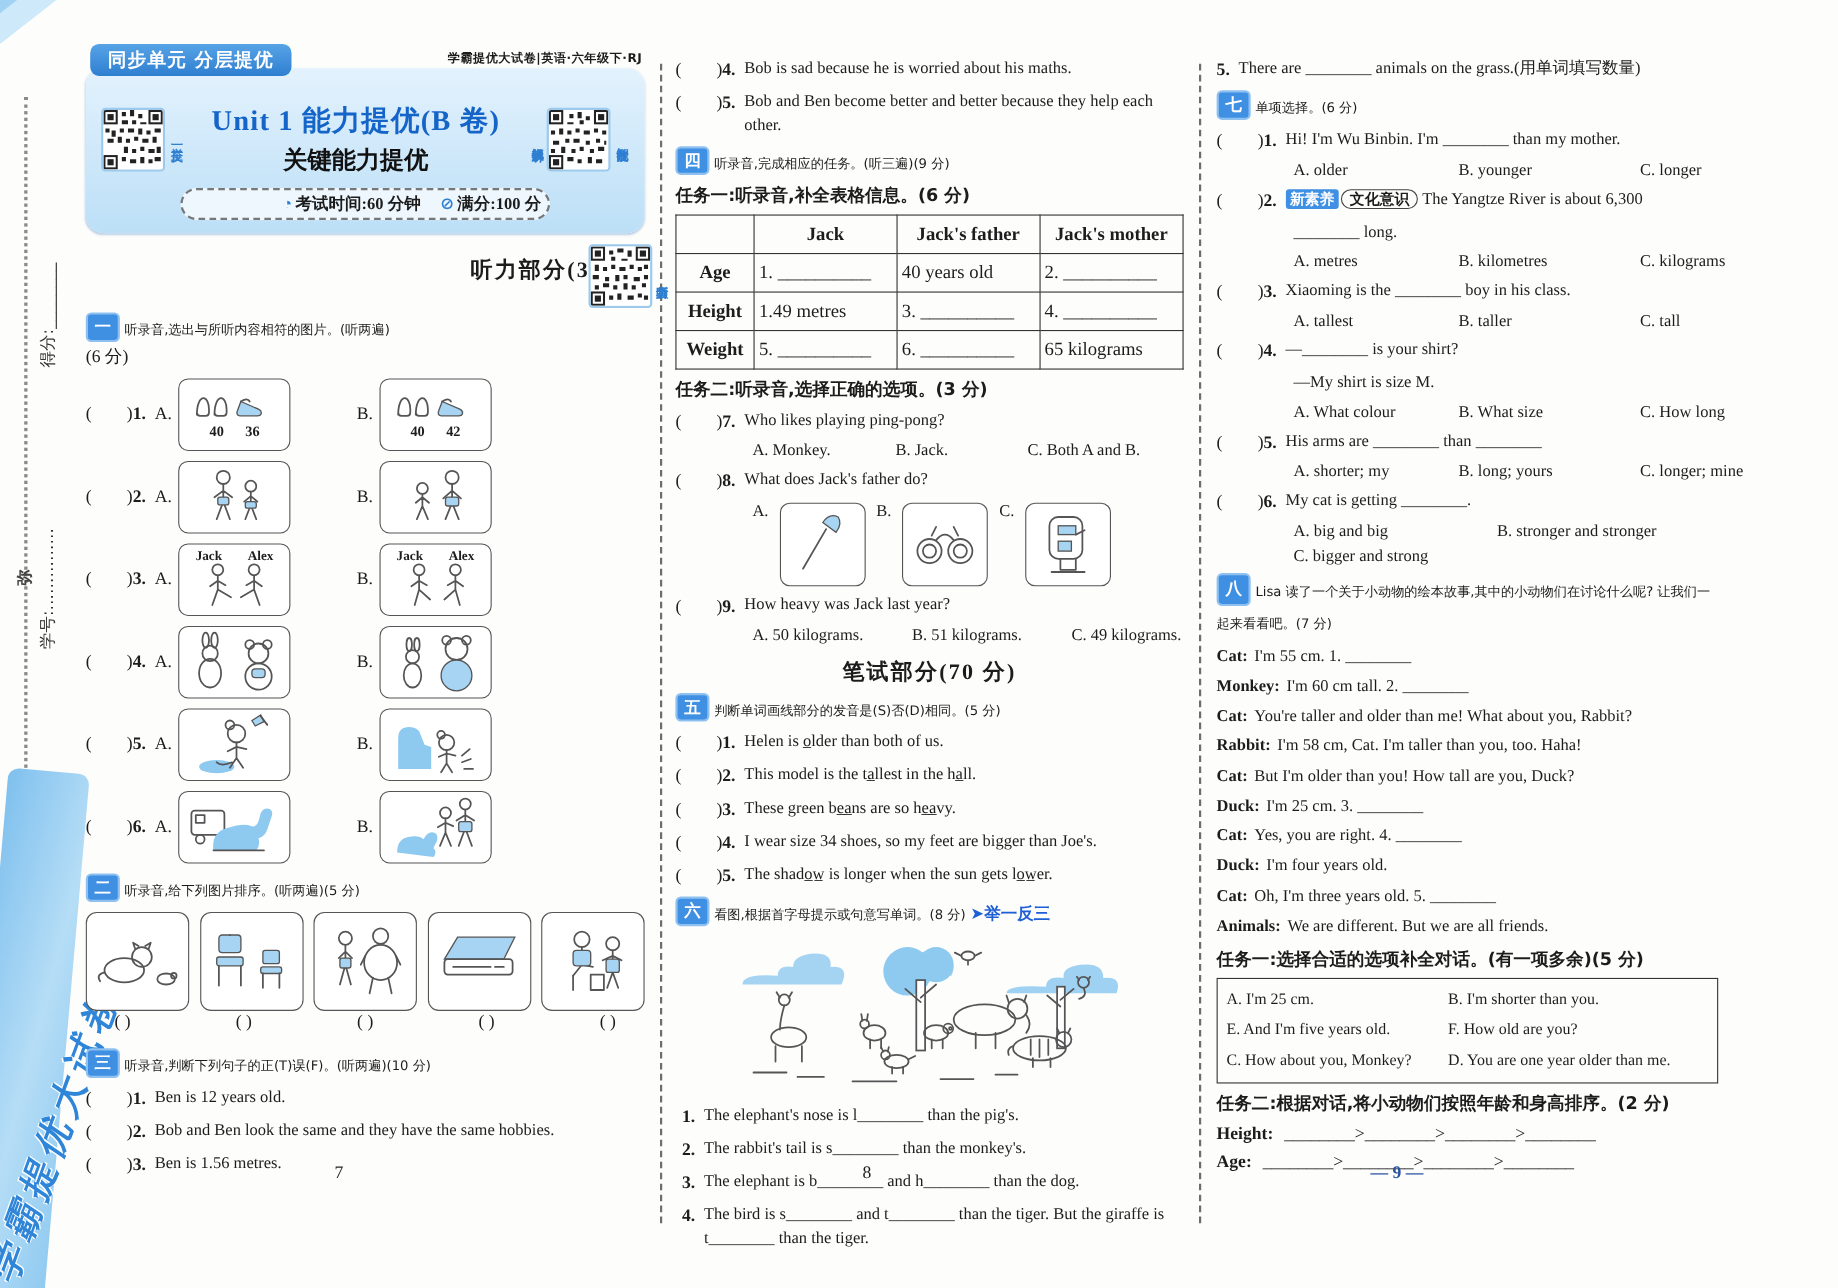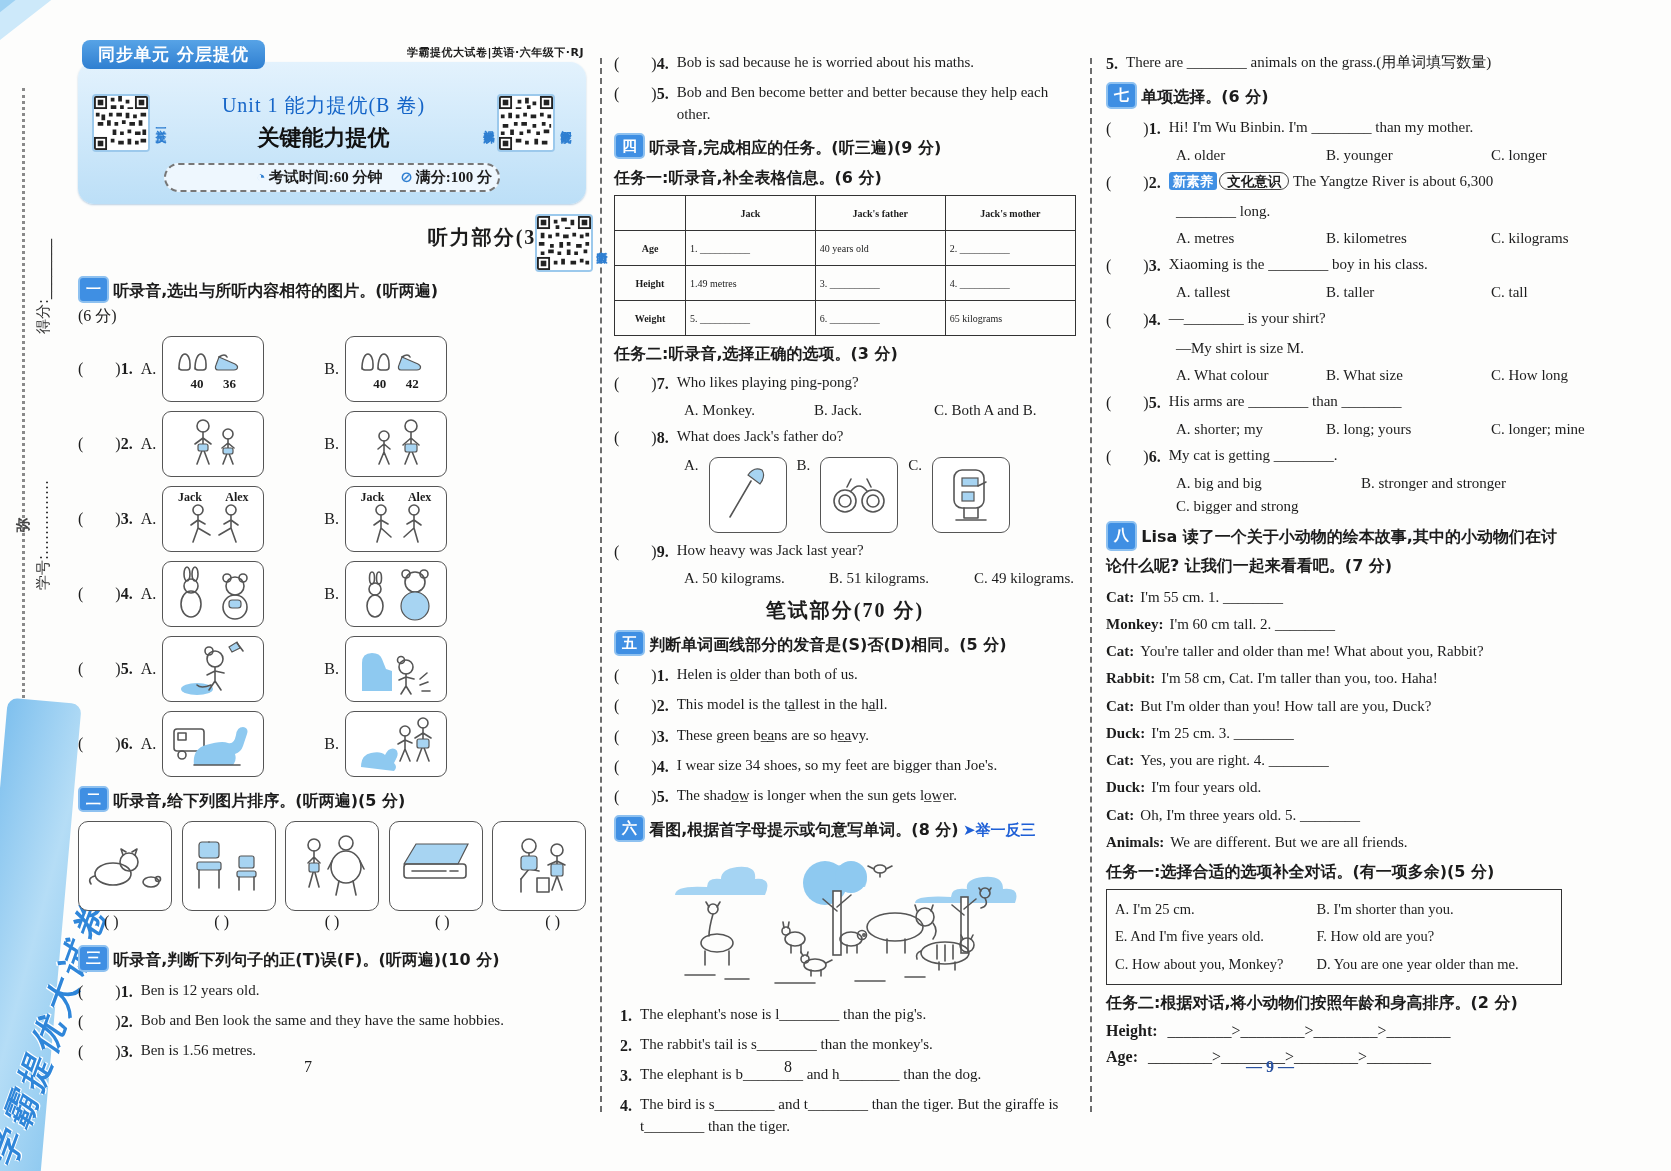--- a/index.html
+++ b/index.html
@@ -22,37 +22,37 @@
   .col1{left:78px;width:508px;}
   .col2{left:614px;width:462px;}
   .col3{left:1106px;width:456px;}
   
   .series{text-align:right;font-weight:bold;font-size:11px;letter-spacing:.5px;padding-right:2px;margin-bottom:2px;font-family:"DejaVu Sans",sans-serif;}
   .hcard{position:relative;background:linear-gradient(#e3f2fd,#bcdff7);border-radius:16px;padding:30px 10px 10px 10px;box-shadow:0 1px 2px rgba(60,120,180,.35);}
   .tab{position:absolute;left:4px;top:-22px;background:linear-gradient(#57a3e6,#2f7fd1);color:#fff;font-weight:bold;
        font-size:17px;padding:3px 16px;border-radius:8px;font-family:"DejaVu Sans",sans-serif;letter-spacing:1px;text-align:center;}
   .hrow{display:flex;align-items:center;justify-content:space-between;padding:0 4px;}
   .titles{flex:1;text-align:center;}
-  .unit-title{color:#1565c8;font-weight:normal;font-size:20px;letter-spacing:1px;}
+  .unit-title{color:#1565c8;font-weight:bold;font-size:26px;letter-spacing:1px;}
   .unit-sub{font-weight:bold;font-size:22px;margin-top:4px;color:#111;font-family:"DejaVu Sans",sans-serif;}
   .qrblk{display:flex;align-items:center;gap:2px;}
   .vlab{writing-mode:vertical-rl;font-size:11px;color:#2f7fd1;font-weight:bold;letter-spacing:1px;font-family:"DejaVu Sans",sans-serif;}
   .qr{width:54px;height:54px;background:#fff;border:2px solid #9cc9ec;border-radius:4px;}
   .meta{width:320px;margin:10px auto 2px;border:2px dashed #777;border-radius:18px;text-align:right;
         font-size:15px;font-weight:bold;padding:3px 6px;background:#eef7fe;}
   .micon{color:#2f7fd1;margin-right:3px;} .m2{margin-left:14px;}
   
   .part-row{position:relative;margin-top:10px;height:56px;}
   .part-h{text-align:right;font-size:20px;font-weight:bold;padding-top:10px;letter-spacing:2px;}
   .audio-qr{position:absolute;right:-22px;top:0;display:flex;align-items:center;}
   .vlab2{writing-mode:vertical-rl;font-size:11px;color:#2f7fd1;font-weight:bold;font-family:"DejaVu Sans",sans-serif;}
   .sec{margin-top:6px;font-size:17px;line-height:1.5;}
   .badge{display:inline-block;background:#3f8fe3;color:#fff;border:2px solid #8ec1f0;border-radius:5px;
          padding:0 6px;font-size:15px;font-weight:bold;vertical-align:2px;font-family:"DejaVu Sans",sans-serif;}
-  .sec-t{font-weight:bold;font-family:"DejaVu Sans",sans-serif;font-size:16px;}
+  .sec-t{font-weight:normal;font-family:"DejaVu Sans",sans-serif;font-size:12px;}
   .pts{font-size:16px;margin:2px 0 4px;}
   .link-blue{color:#1e5fd6;font-weight:bold;font-family:"DejaVu Sans",sans-serif;font-size:15px;}
   
   .qrow{display:flex;align-items:center;margin:9px 0;}
   .paren{white-space:pre;font-size:16px;flex:none;}
   .qnum{font-size:16px;font-weight:bold;flex:none;margin-right:8px;}
   .ab{font-size:16px;flex:none;margin-right:6px;}
   .ab.b{margin-left:60px;}
   .imgbox{width:100px;height:64px;border:1.6px solid #555;border-radius:9px;display:flex;flex-direction:column;
           align-items:center;justify-content:center;background:#fff;overflow:hidden;flex:none;}
@@ -61,21 +61,21 @@
   .picrow{display:flex;justify-content:space-between;margin-top:8px;}
   .pbox{width:92px;height:88px;border:1.6px solid #555;border-radius:10px;display:flex;align-items:center;justify-content:center;background:#fff;}
   .parenrow{display:flex;justify-content:space-between;padding:2px 26px 0 26px;font-size:16px;}
   .tfline{display:flex;margin:7px 0;font-size:15px;line-height:1.45;}
   .tfline .txt{flex:1;}
   .opts{display:flex;margin-left:70px;font-size:15px;margin-top:3px;margin-bottom:6px;}
   .opts span{flex:none;}
   .center-h{text-align:center;font-size:20px;font-weight:bold;margin:10px 0 4px;letter-spacing:2px;}
   
   table.jack{border-collapse:collapse;margin:6px 0 4px 0;width:100%;}
-  table.jack td,table.jack th{border:1.5px solid #333;font-size:10px;padding:5px 4px;text-align:left;height:24px;}
+  table.jack td,table.jack th{border:1.5px solid #333;font-size:17px;padding:5px 4px;text-align:left;height:24px;}
   table.jack th{text-align:center;font-weight:bold;}
   table.jack td.rowh{text-align:center;font-weight:bold;width:62px;}
   
   .opt-badge1{background:#3f8fe3;color:#fff;font-size:13.5px;font-weight:bold;padding:1px 4px;border-radius:3px;font-family:"DejaVu Sans",sans-serif;}
   .opt-badge2{border:1.5px solid #444;font-size:13.5px;font-weight:bold;padding:0 7px;border-radius:10px;margin-left:2px;font-family:"DejaVu Sans",sans-serif;}
   .dialog-line{font-size:15px;margin:5.5px 0;line-height:1.45;}
   .spk{font-weight:bold;margin-right:6px;}
   .taskline{font-size:16px;font-weight:bold;font-family:"DejaVu Sans",sans-serif;margin:8px 0 6px;}
   .optbox{border:1.6px solid #333;margin:4px 0 6px;padding:6px 8px;font-size:14.5px;line-height:1.9;}
   .optbox .orow{display:flex;}

